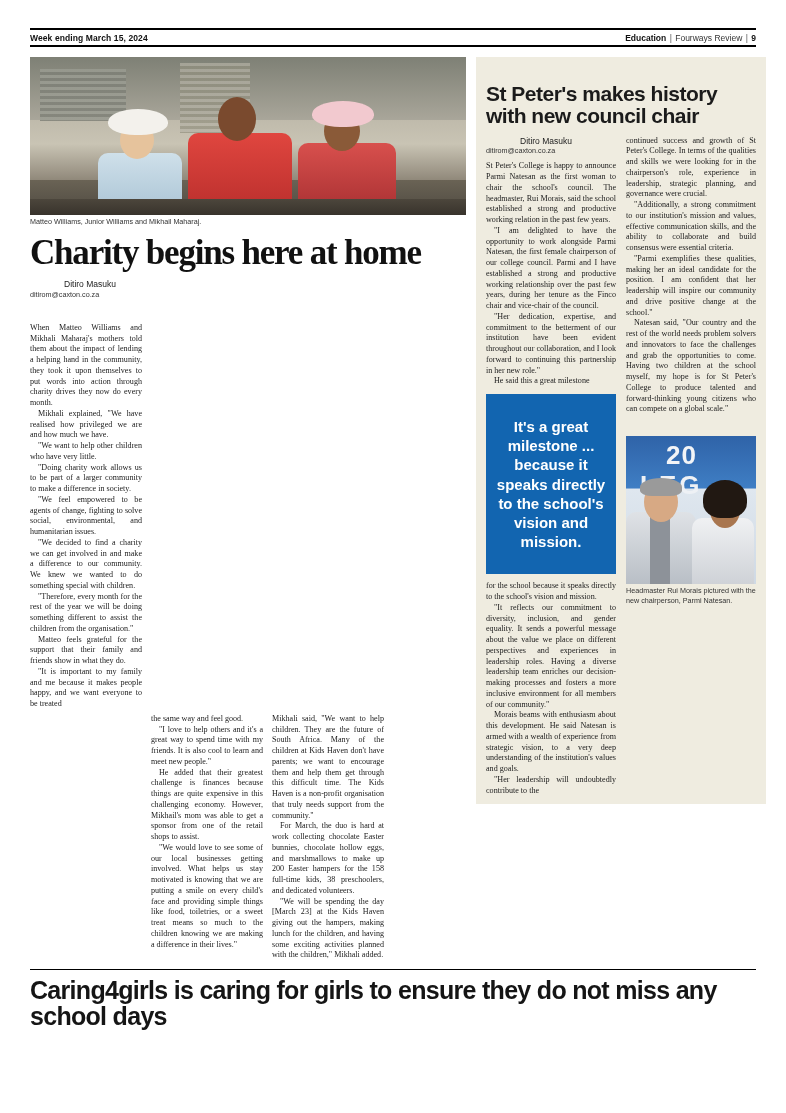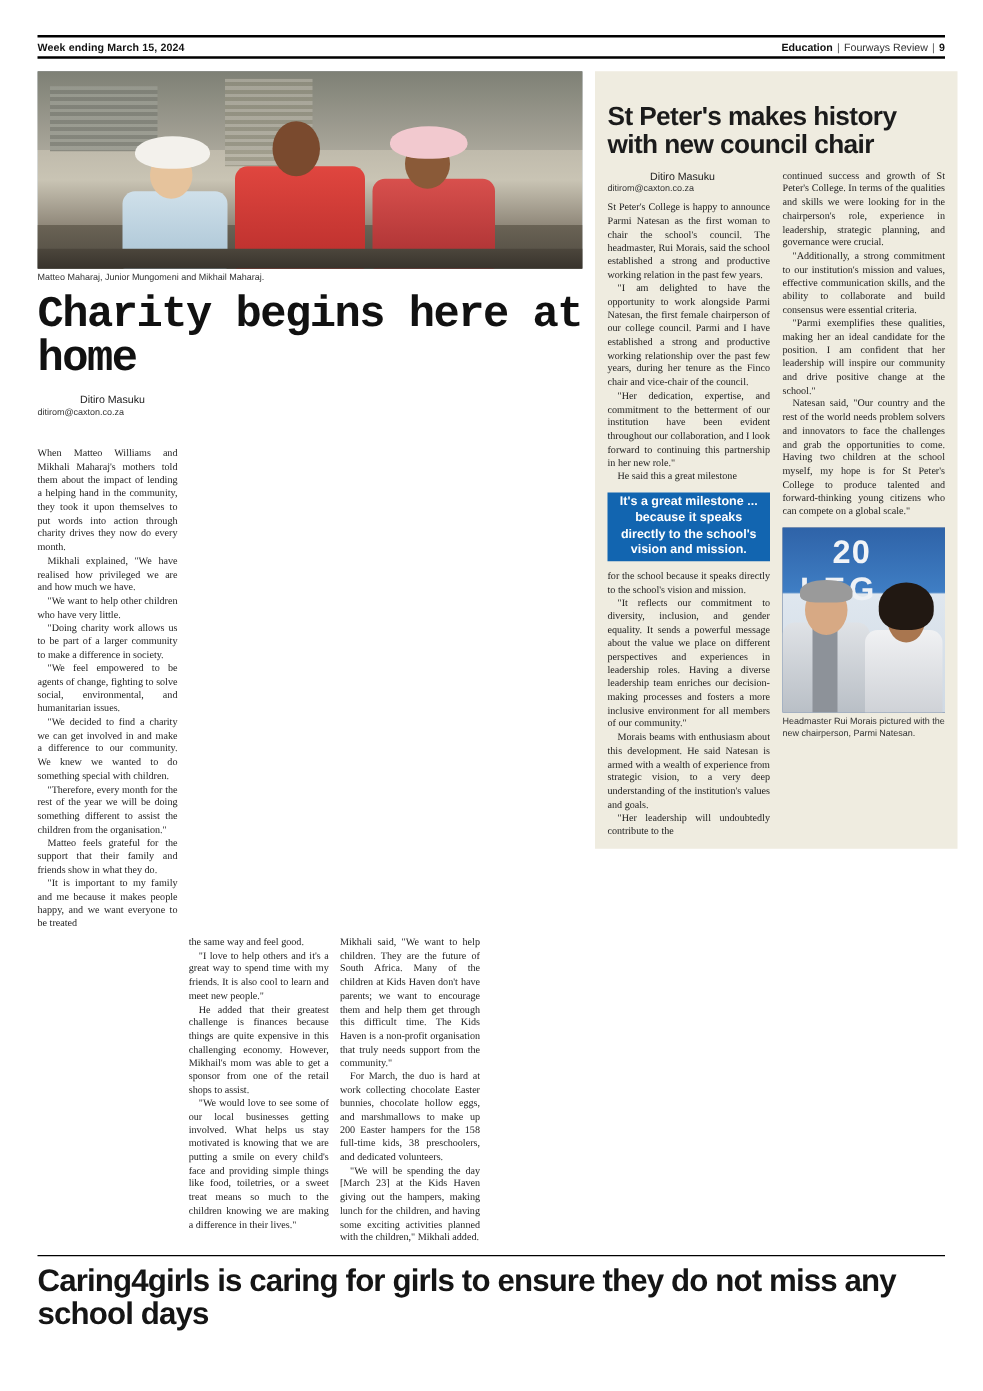--- a/index.html
+++ b/index.html
@@ -73,21 +73,21 @@
     position: absolute; left: 0; bottom: 0; width: 100%; height: 22%;
     background: linear-gradient(180deg,#6a6355,#4e4940);
   }
   .fig { position: absolute; bottom: 0; }
   .fig .head { position: absolute; border-radius: 50%; }
   .fig .body { position: absolute; border-radius: 10px 10px 2px 2px; }
   .hat { position: absolute; border-radius: 50% 50% 45% 45%; }
 
   
   .head1 {
-    font-family: Liberation Mono, monospace;
+    font-family: Liberation Serif, serif;
     font-weight: bold;
     font-size: 35px;
     letter-spacing: -1.2px;
     line-height: 1;
     margin: 9px 0 0 0;
     color: #111;
   }
 
   
   .a1-cols { display: flex; gap: 9px; margin-top: 9px; }
@@ -107,24 +107,24 @@
     color: #1b1b1b;
     margin-bottom: 9px;
   }
   .sp-cols { display: flex; gap: 10px; }
   .sp-col { width: 130px; }
   .pullquote {
     background: #1265b0;
     color: #fff;
     font-family: "Liberation Sans", sans-serif;
     font-weight: bold;
-    font-size: 10px;
+    font-size: 15px;
     line-height: 1.28;
     text-align: center;
-    padding: 2px 7px;
+    padding: 23px 7px;
     margin: 7px 0 7px 0;
   }
   .sp-photo { width: 130px; height: 148px; position: relative; overflow: hidden; background:#2a4d86; }
 
   
   .rule-thin { border-top: 1px solid #000; margin-top: 8px; }
   .head2 {
     font-family: "Liberation Sans", sans-serif;
     font-size: 25px;
     letter-spacing: -0.7px;
@@ -173,21 +173,21 @@
         </div>
 
         <div class="fig" style="left:262px;width:110px;height:120px;">
           <div class="body" style="left:6px;bottom:0;width:98px;height:72px;background:linear-gradient(180deg,#d8504d,#a72f31);"></div>
           <div class="head" style="left:32px;bottom:64px;width:36px;height:40px;background:#8a5a38;"></div>
           <div class="hat" style="left:20px;bottom:88px;width:62px;height:26px;background:#f2c9cf;"></div>
         </div>
 
         <div style="position:absolute;left:0;bottom:0;width:100%;height:16px;background:linear-gradient(180deg,#4c463c,#38332c);"></div>
       </div>
-      <div class="caption">Matteo Maharaj, Junior Mungomeni and Mikhail Maharaj.</div>
+      <div class="caption">Matteo Williams, Junior Williams and Mikhail Maharaj.</div>
 
       <h1 class="head1">Charity begins here at home</h1>
 
       <div class="a1-cols">
 
         <div class="a1-left-stack">
           <div class="byline">
             <div class="name">Ditiro Masuku</div>
             <div class="mail">ditirom@caxton.co.za</div>
           </div>
@@ -253,21 +253,21 @@
           </div>
 
           <div class="sp-col">
             <div class="body-col">
               <p class="first">continued success and growth of St Peter's College. In terms of the qualities and skills we were looking for in the chairperson's role, experience in leadership, strategic planning, and governance were crucial.</p>
               <p>"Additionally, a strong commitment to our institution's mission and values, effective communication skills, and the ability to collaborate and build consensus were essential criteria.</p>
               <p>"Parmi exemplifies these qualities, making her an ideal candidate for the position. I am confident that her leadership will inspire our community and drive positive change at the school."</p>
               <p>Natesan said, "Our country and the rest of the world needs problem solvers and innovators to face the challenges and grab the opportunities to come. Having two children at the school myself, my hope is for St Peter's College to produce talented and forward-thinking young citizens who can compete on a global scale."</p>
             </div>
 
-            <div class="photo sp-photo" style="margin-top:7px;">
+            <div class="photo sp-photo" style="margin-top:21px;">
               <div style="position:absolute;inset:0;background:linear-gradient(180deg,#2f63a8 0%,#3f7ec4 35%,#dfe7ef 36%,#cfd9e4 100%);"></div>
 
               <div style="position:absolute;left:40px;top:4px;font-family:'Liberation Sans',sans-serif;font-weight:bold;font-size:26px;color:#f2f4f7;letter-spacing:1px;">20</div>
               <div style="position:absolute;left:14px;top:34px;font-family:'Liberation Sans',sans-serif;font-weight:bold;font-size:26px;color:#eef1f5;letter-spacing:3px;">LEG</div>
 
               <div style="position:absolute;left:-2px;bottom:0;width:74px;height:112px;">
                 <div style="position:absolute;left:2px;bottom:0;width:70px;height:72px;background:linear-gradient(180deg,#dfe2e6,#b9bfc6);border-radius:10px 10px 0 0;"></div>
                 <div style="position:absolute;left:26px;bottom:0;width:20px;height:72px;background:#8d9299;"></div>
                 <div style="position:absolute;left:20px;bottom:62px;width:34px;height:40px;border-radius:50%;background:#d7a984;"></div>
                 <div style="position:absolute;left:16px;bottom:88px;width:42px;height:18px;border-radius:50% 50% 30% 30%;background:#9a9a9a;"></div>

